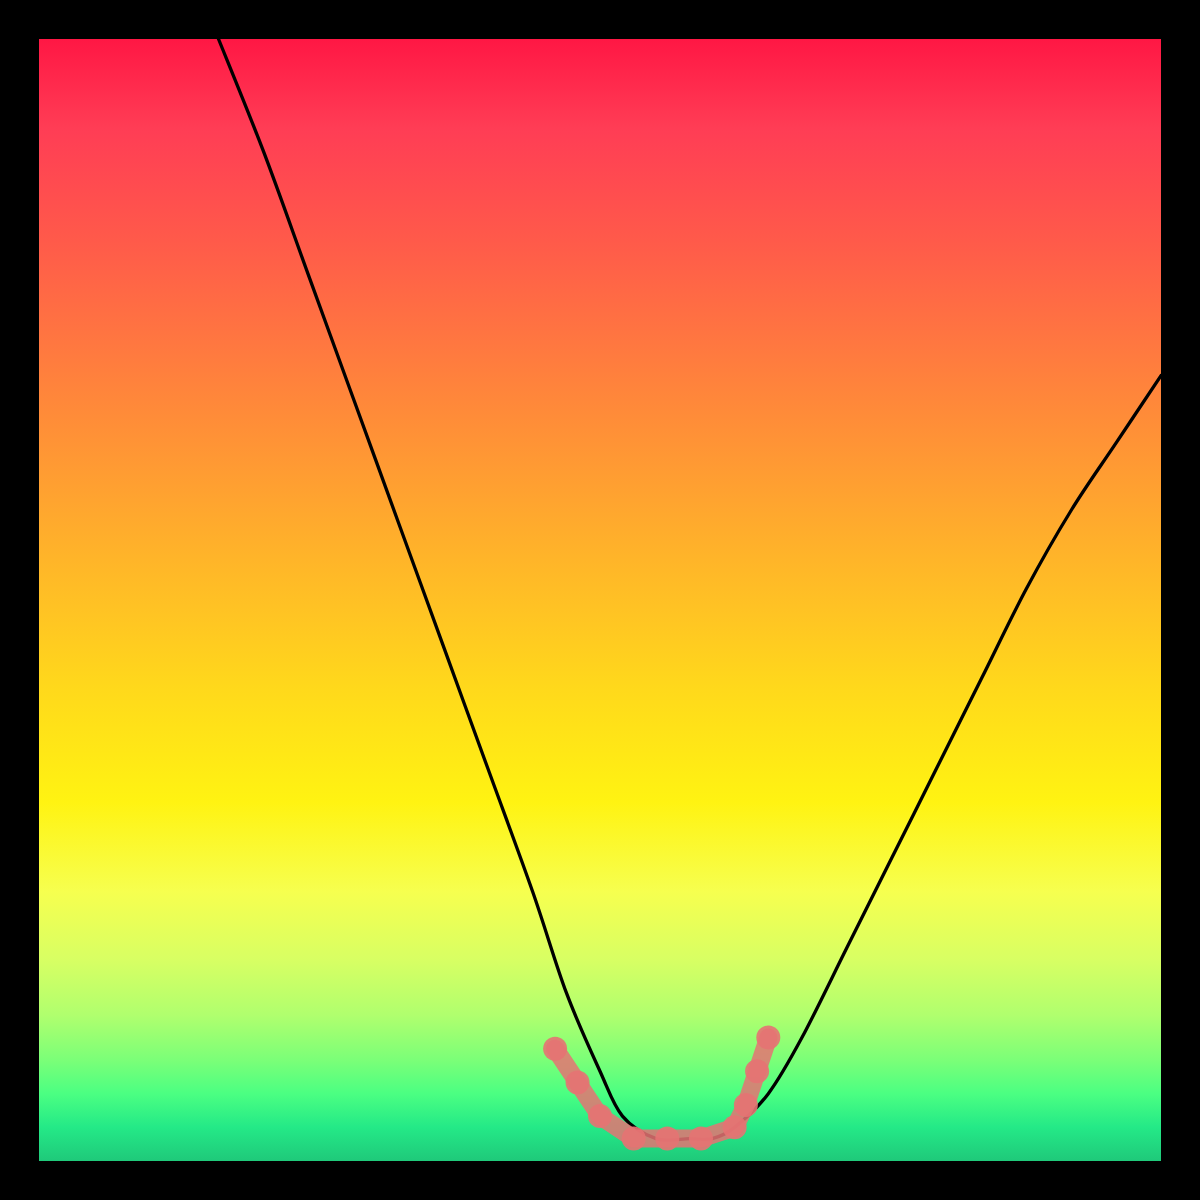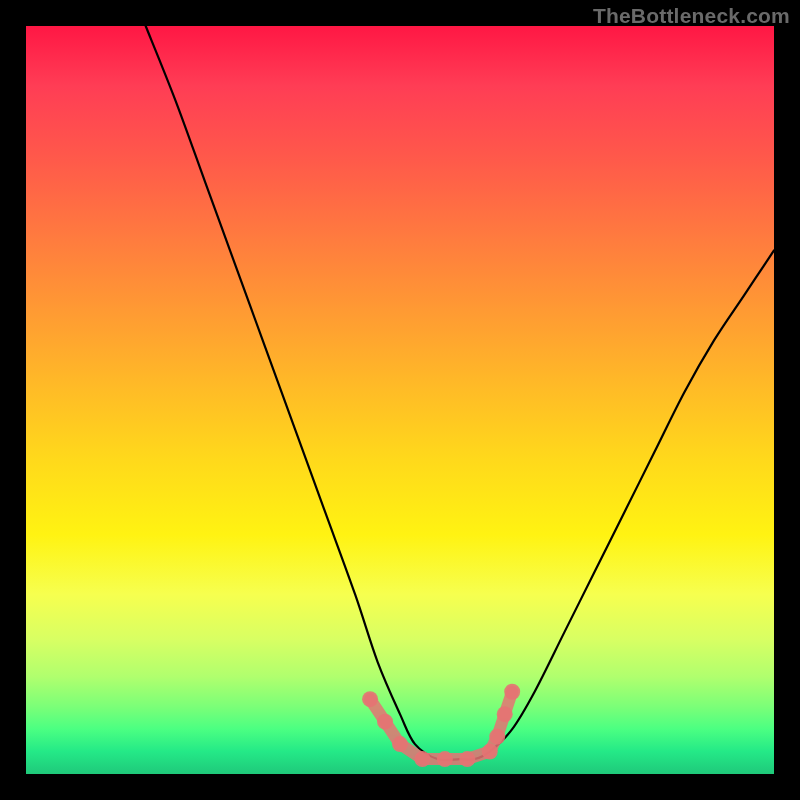--- a/index.html
+++ b/index.html
@@ -78,14 +78,13 @@
         <circle cx="396.44" cy="733.04" r="8" fill="#e57373" fill-opacity="0.9"></circle>
         <circle cx="418.88" cy="733.04" r="8" fill="#e57373" fill-opacity="0.9"></circle>
         <circle cx="441.32" cy="733.04" r="8" fill="#e57373" fill-opacity="0.9"></circle>
         <circle cx="463.76" cy="725.56" r="8" fill="#e57373" fill-opacity="0.9"></circle>
         <circle cx="471.24" cy="710.60" r="8" fill="#e57373" fill-opacity="0.9"></circle>
         <circle cx="478.72" cy="688.16" r="8" fill="#e57373" fill-opacity="0.9"></circle>
         <circle cx="486.20" cy="665.72" r="8" fill="#e57373" fill-opacity="0.9"></circle>
         <path d="M344.08 673.20 L359.04 695.64 L374.00 718.08 L396.44 733.04 L418.88 733.04 L441.32 733.04 L463.76 725.56 L471.24 710.60 L478.72 688.16 L486.20 665.72 " fill="none" stroke="#e57373" stroke-width="12" stroke-linecap="round" stroke-linejoin="round" stroke-opacity="0.85"></path>
       </svg>
   </div>
-  <div class="watermark">TheBottleneck.com</div>
 </div>
 
 </body></html>

